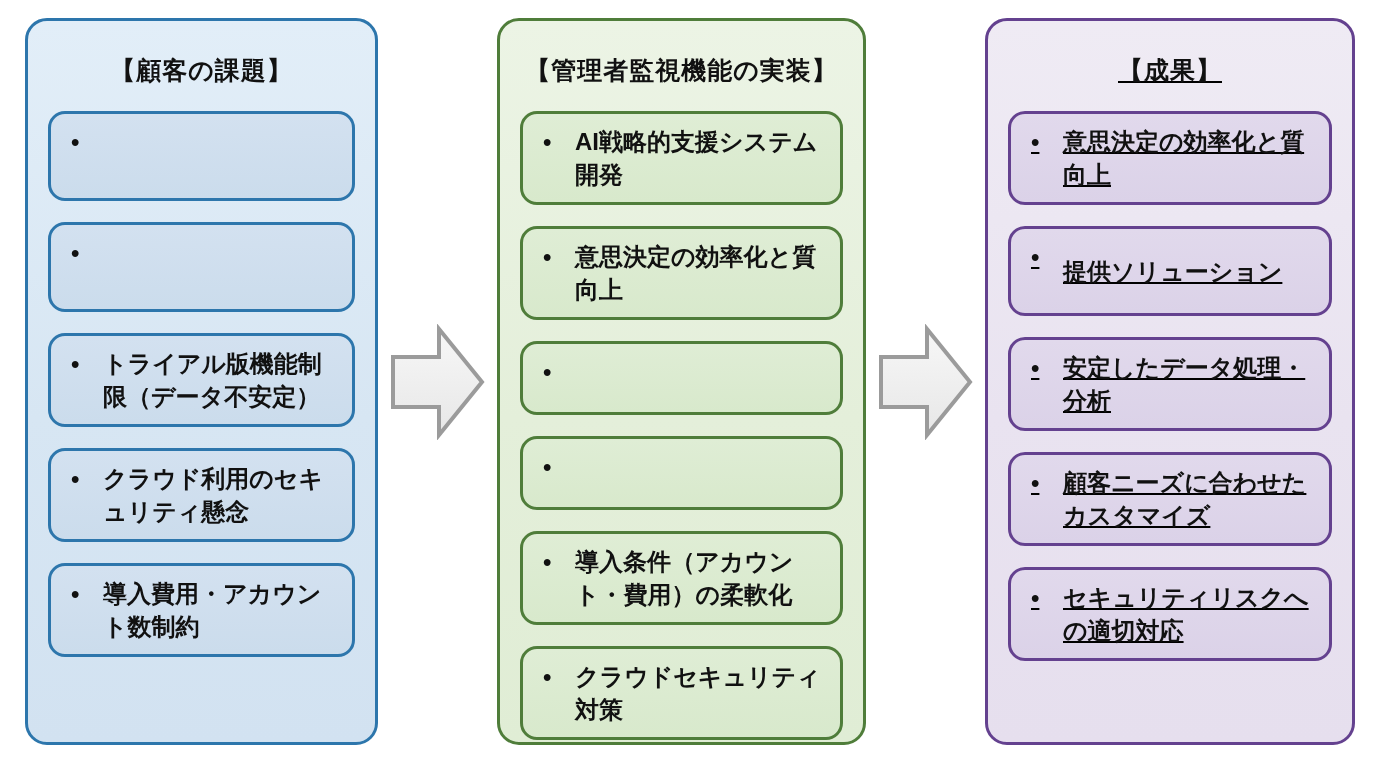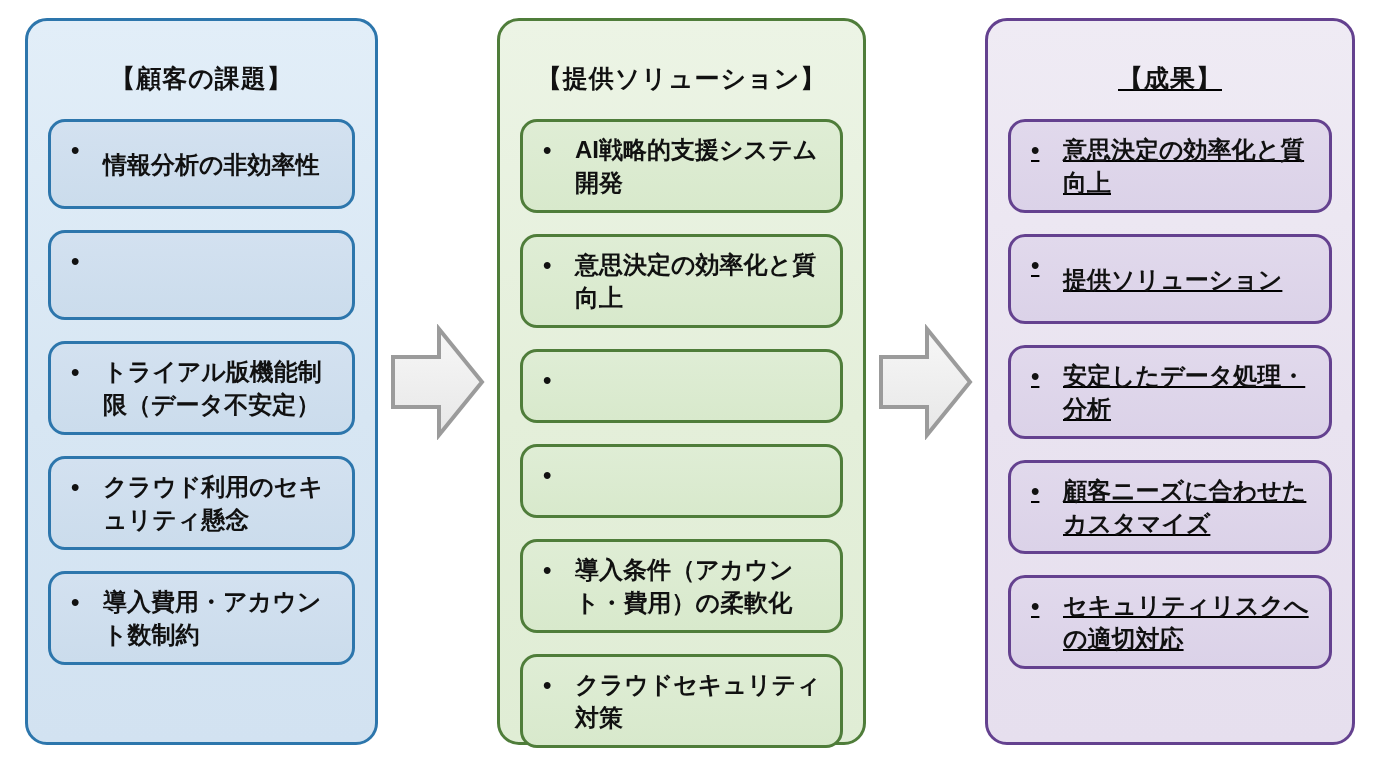--- a/index.html
+++ b/index.html
@@ -17,21 +17,21 @@
     display: flex;
     align-items: flex-start;
     background: #ffffff;
     overflow: hidden;
   }
   .panel {
     height: 727px;
     box-sizing: border-box;
     border-radius: 22px;
     border: 3px solid;
-    padding: 30px 20px;
+    padding: 22px 20px;
     display: flex;
     flex-direction: column;
   }
   .panel-title {
     text-align: center;
     font-size: 25px;
     font-weight: bold;
     color: #111111;
     margin: 12px 0 26px 0;
     line-height: 30px;
@@ -109,21 +109,20 @@
 </head>
 <body>
 
 <div class="canvas">
 
   <div class="panel panel-blue">
     <div class="panel-title">【顧客の課題】</div>
     <div class="items">
       <div class="item">
         <span class="bullet">•</span>
-        <span class="item-text">情報分析の非効率性</span>
       </div>
       <div class="item">
         <span class="bullet">•</span>
       </div>
       <div class="item">
         <span class="bullet">•</span>
         <span class="item-text">トライアル版機能制限（データ不安定）</span>
       </div>
       <div class="item">
         <span class="bullet">•</span>
@@ -142,21 +141,21 @@
         <linearGradient id="arrowGrad1" x1="0" y1="0" x2="0" y2="1">
           <stop offset="0" stop-color="#f7f7f7"></stop>
           <stop offset="1" stop-color="#e7e7e7"></stop>
         </linearGradient>
       </defs>
       <polygon points="2,33 48,33 48,5 91,58 48,111 48,83 2,83" fill="url(#arrowGrad1)" stroke="#9b9b9b" stroke-width="4" stroke-linejoin="miter"></polygon>
     </svg>
   </div>
 
   <div class="panel panel-green">
-    <div class="panel-title">【提供ソリューション】</div>
+    <div class="panel-title">【管理者監視機能の実装】</div>
     <div class="items">
       <div class="item">
         <span class="bullet">•</span>
         <span class="item-text">AI戦略的支援システム開発</span>
       </div>
       <div class="item">
         <span class="bullet">•</span>
         <span class="item-text">意思決定の効率化と質向上</span>
       </div>
       <div class="item">

